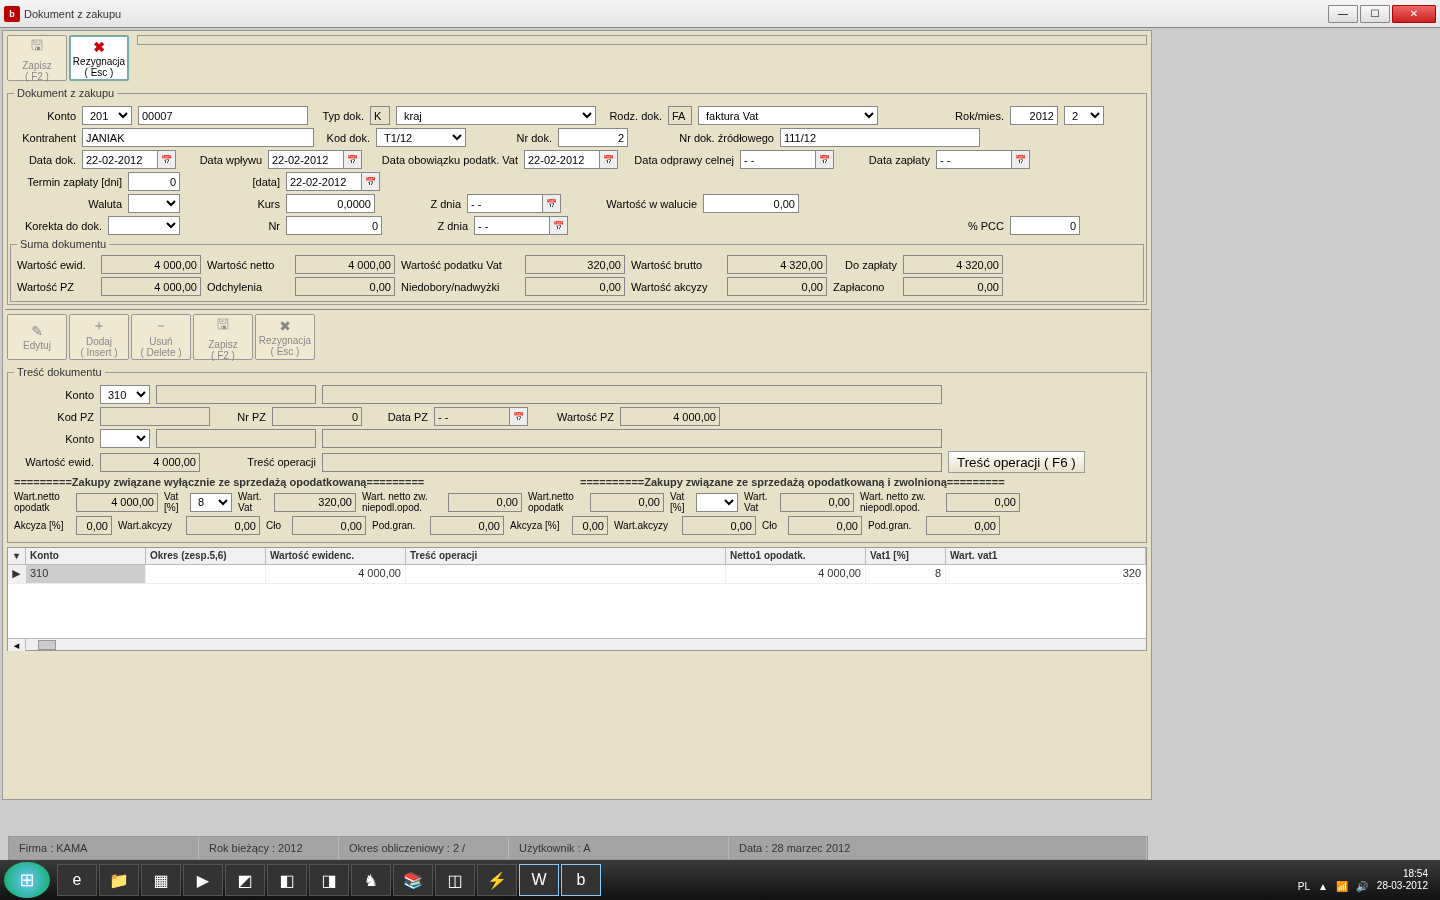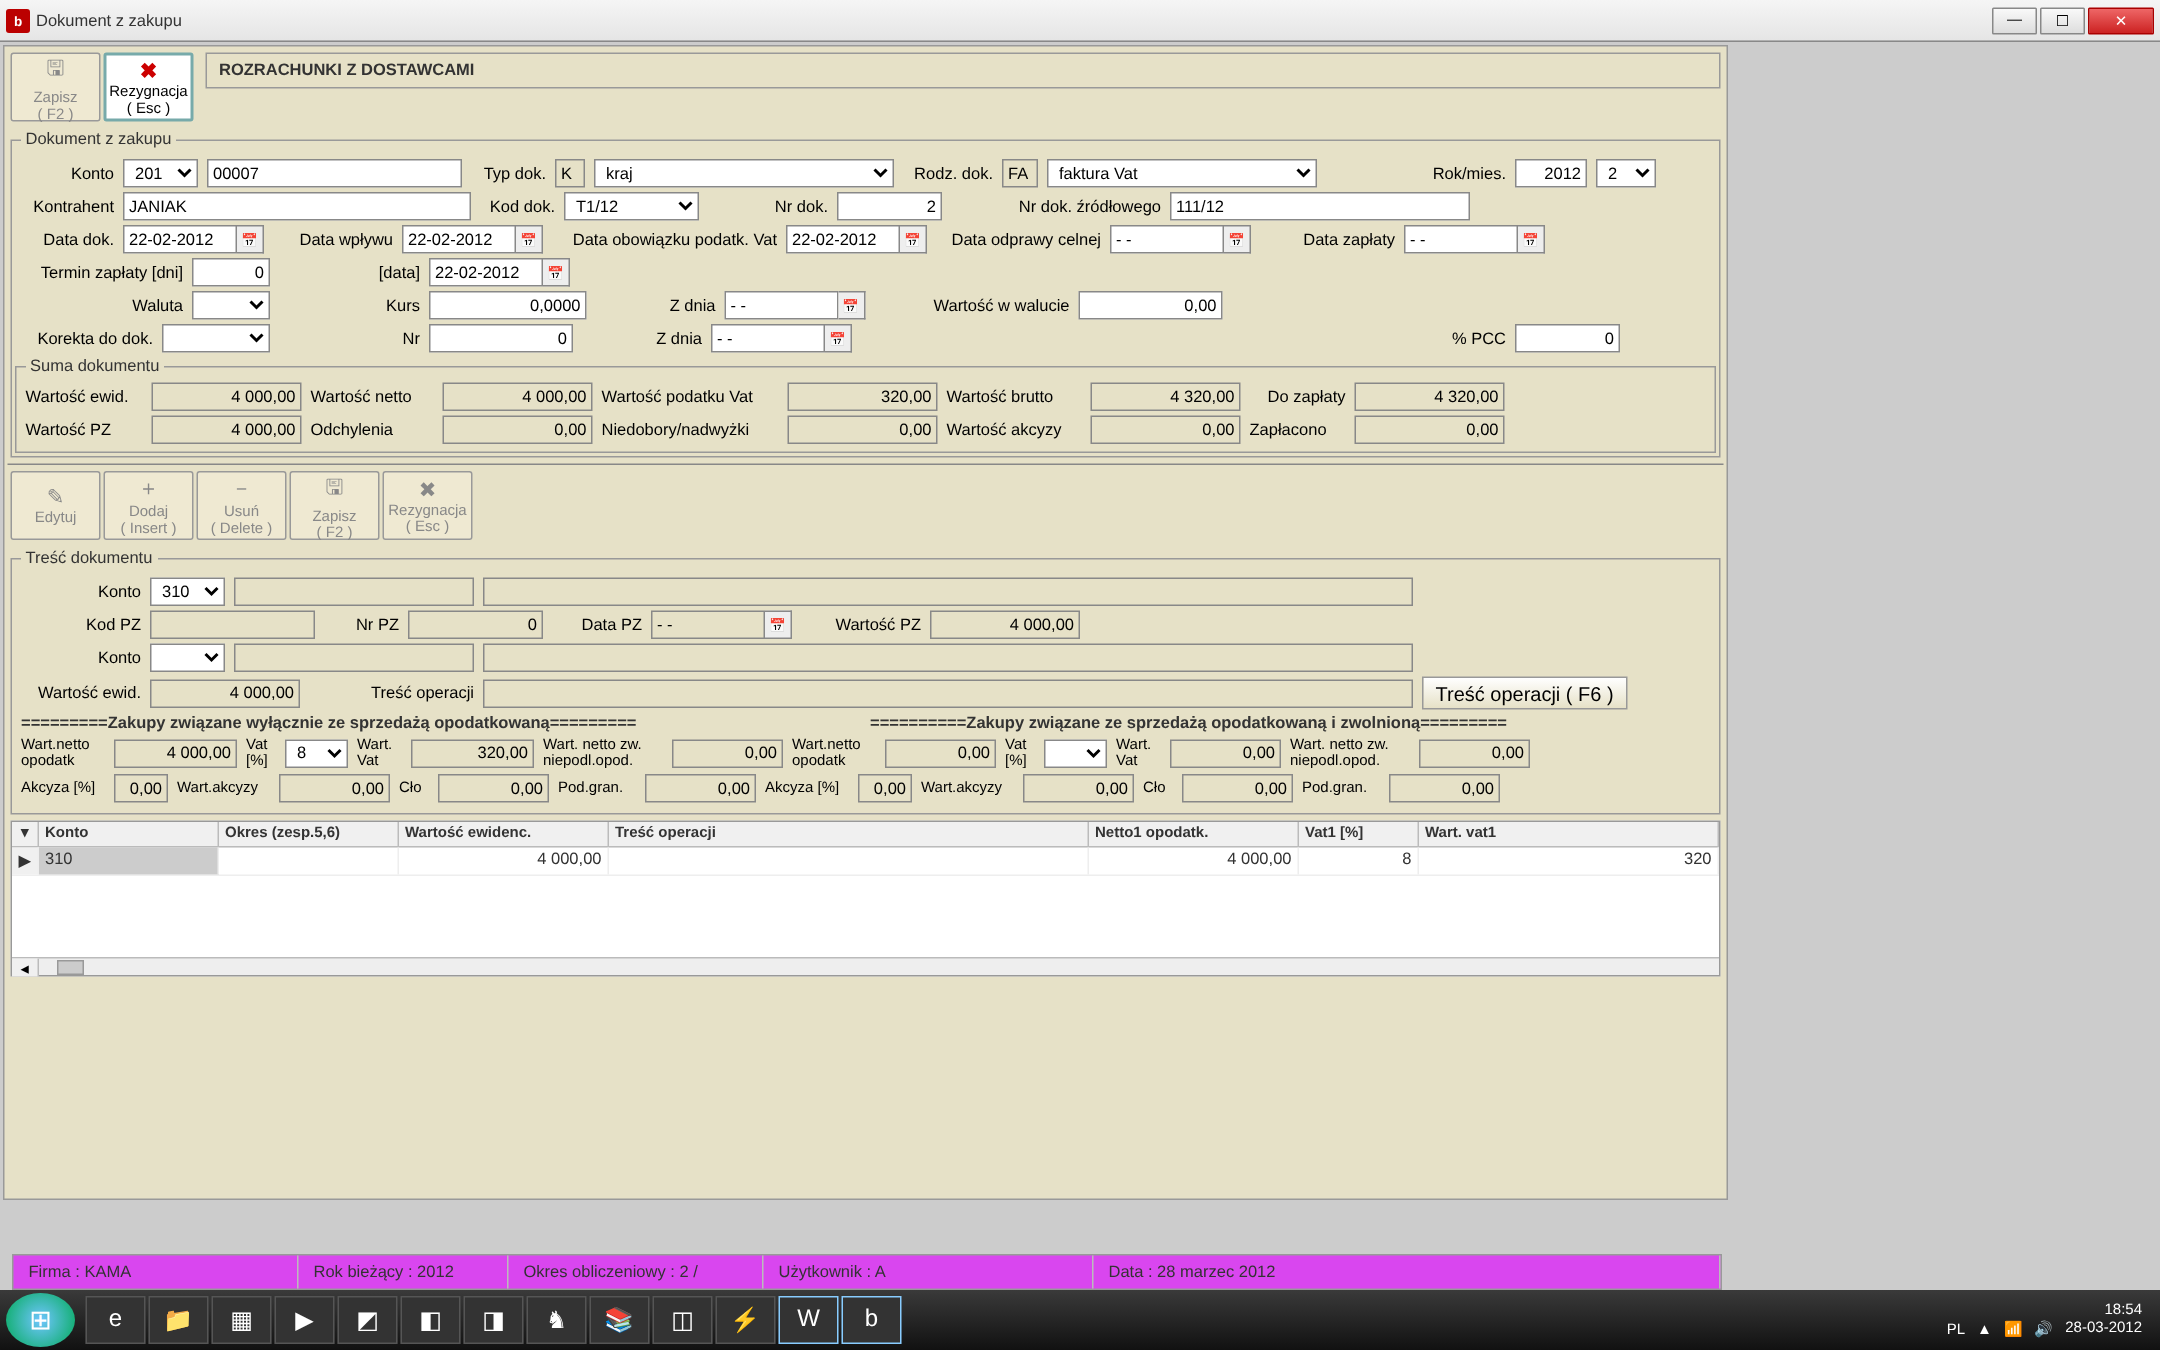--- a/index.html
+++ b/index.html
@@ -31,21 +31,21 @@
 .toolbar2 { display: flex; gap: 2px; padding: 4px 2px 2px 2px; }
 .hdr-sep { font-weight: bold; color: #333; letter-spacing: 0; }
 .grid { border: 1px solid #999; background: #fff; margin: 2px; }
 .grid .gh { display: flex; background: #f0f0f0; border-bottom: 1px solid #bbb; }
 .grid .gh .gc { border-right: 1px solid #bbb; padding: 2px 4px; font-weight: bold; color: #333; font-size: 10px; line-height: 12px; }
 .grid .gr { display: flex; border-bottom: 1px solid #eee; }
 .grid .gr .gc { border-right: 1px solid #eee; padding: 2px 4px; height: 18px; color: #333; }
 .grid .rowsel { width: 18px; text-align: center; background: #f0f0f0; border-right: 1px solid #bbb; }
 .grid-scroll { height: 12px; background: #eee; border-top: 1px solid #bbb; display: flex; align-items: center; }
 .grid-scroll .thumb { width: 18px; height: 10px; background: #ccc; border: 1px solid #999; margin-left: 12px; }
-.statusbar { position: absolute; bottom: 40px; left: 8px; width: 1140px; height: 24px; border: 1px solid #999; background: #d946ef; display: flex; align-items: center; }
+.statusbar { position: absolute; bottom: 40px; left: 8px; width: 1140px; height: 24px; border: 1px solid #999; background: #a3a3a3; display: flex; align-items: center; }
 .statusbar .cell { border-right: 1px solid #bbb; padding: 0 10px; height: 100%; display: flex; align-items: center; color: #333; }
 .taskbar { position: absolute; bottom: 0; left: 0; right: 0; height: 40px; background: linear-gradient(#3a3a3a,#111); display: flex; align-items: center; padding: 0 4px; color: #fff; font-size: 10px; }
 .taskbar .start { width: 46px; height: 36px; background: radial-gradient(circle,#6fc6ff,#0a5); border-radius: 50%; display: flex; align-items: center; justify-content: center; font-size: 18px; margin-right: 6px; }
 .taskbar .ticon { width: 40px; height: 32px; background: #333; border: 1px solid #555; margin: 0 1px; display: flex; align-items: center; justify-content: center; font-size: 16px; }
 .taskbar .tray { margin-left: auto; display: flex; align-items: flex-end; gap: 8px; padding-right: 8px; }
 .taskbar .clock { text-align: right; line-height: 12px; }
 .btnf6 { height: 22px; border: 1px solid #999; background: linear-gradient(#fff,#e6e1c7); padding: 0 8px; }
 .tiny { font-size: 10px; }
 </style>
 </head>
@@ -67,21 +67,20 @@
       <span class="ico">🖫</span>
       <span>Zapisz</span>
         <span>( F2 )</span>
     </div>
     <div class="tbtn active">
       <span class="ico red">✖</span>
       <span>Rezygnacja</span>
         <span>( Esc )</span>
     </div>
     <div class="supplier">
-      <div>ROZRACHUNKI Z DOSTAWCAMI</div>
     </div>
   </div>
 
   <fieldset>
     <legend>Dokument z zakupu</legend>
 
     <div class="row">
       <span class="lbl" style="width:62px">Konto</span>
       <select class="inp" style="width:50px"><option>201</option></select>
       <input class="inp" style="width: 170px;" value="00007">
@@ -142,21 +141,21 @@
       <span class="datepick">
           <input class="inp" style="width: 76px;" value="22-02-2012">
           <span class="cal">📅</span>
         </span>
     </div>
 
     <div class="row">
       <span class="lbl" style="width:108px">Waluta</span>
       <select class="inp" style="width:52px"><option></option></select>
       <span class="lbl" style="width:94px">Kurs</span>
-      <input class="inp num" style="width: 105px;" value="0,0000">
+      <input class="inp num" style="width: 89px;" value="0,0000">
       <span class="lbl" style="width:80px">Z dnia</span>
       <span class="datepick">
           <input class="inp" style="width: 76px;" value="- -">
           <span class="cal">📅</span>
         </span>
       <span class="lbl" style="width:130px">Wartość w walucie</span>
       <input class="inp num" style="width: 96px;" value="0,00">
     </div>
 
     <div class="row">

